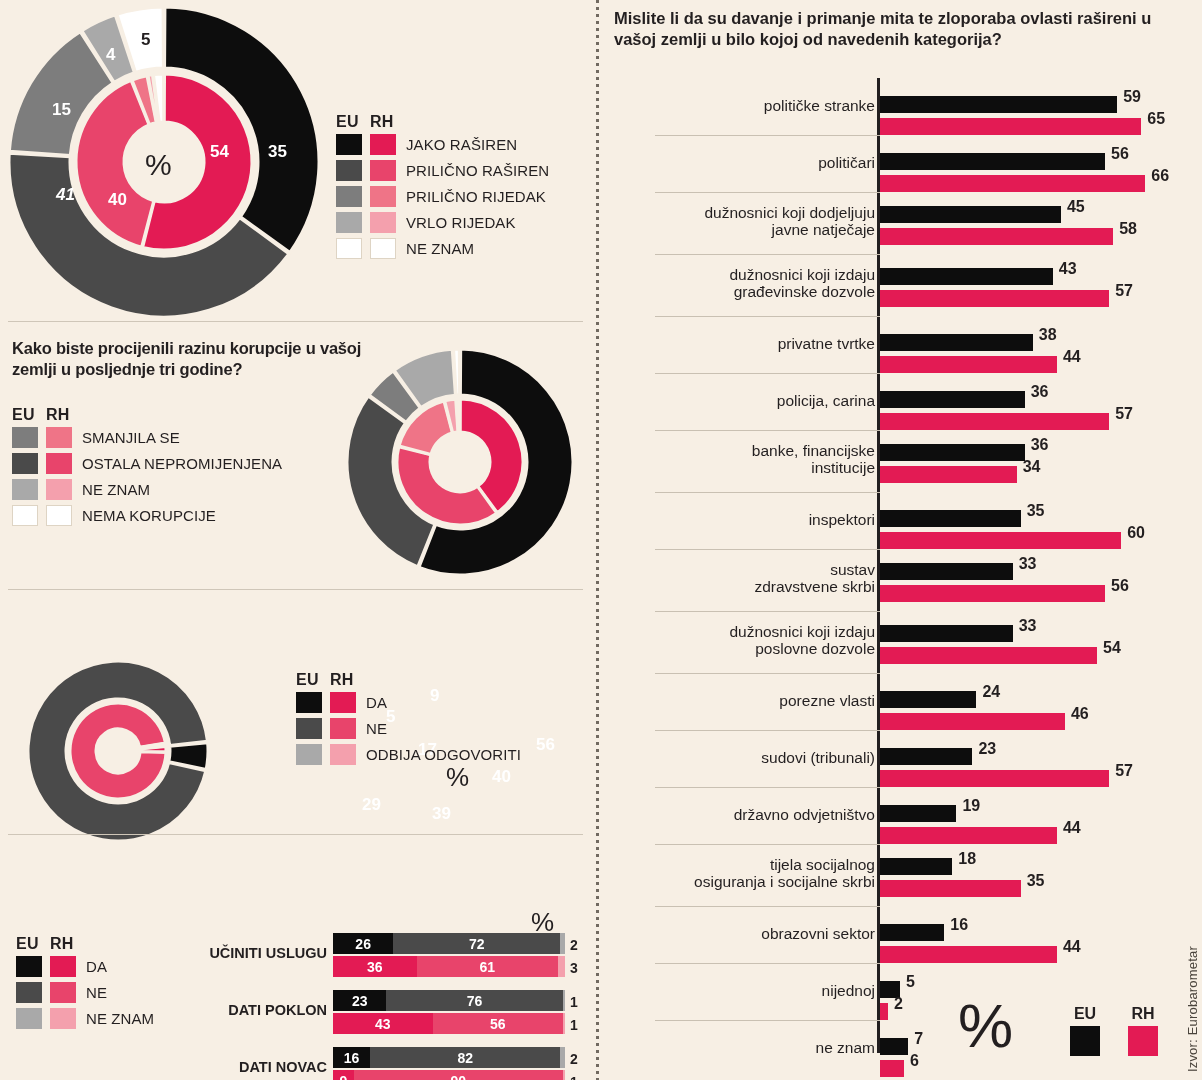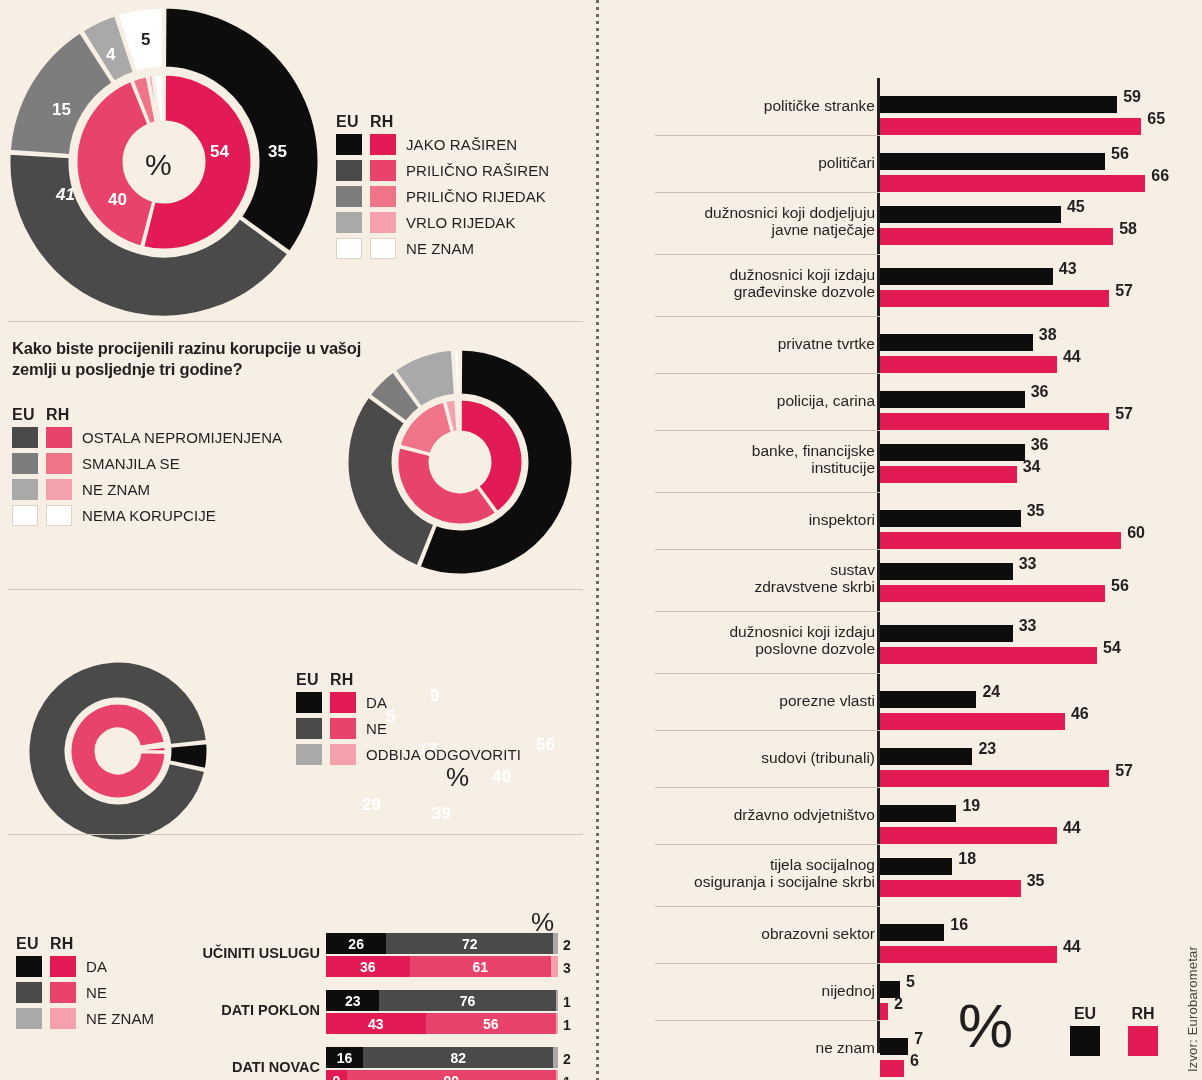--- a/index.html
+++ b/index.html
@@ -176,28 +176,28 @@
     <div class="dlabel w" style="left:432px;top:482px;">39</div>
     <div class="dlabel w" style="left:418px;top:418px;">17</div>
 
     <div class="legend" style="left:12px;top:84px;">
       <div class="legend-head">
         <span class="lh1">EU</span>
         <span>RH</span>
       </div>
       <div id="q2legend">
           <div class="legend-row">
+            <span class="sw eu" style="background: rgb(125, 125, 125);"></span>
+            <span class="sw rh" style="background: rgb(239, 116, 135);"></span>
+            <span class="legend-label">SMANJILA SE</span>
+          </div>
+          <div class="legend-row">
             <span class="sw eu" style="background: rgb(74, 74, 74);"></span>
             <span class="sw rh" style="background: rgb(232, 68, 107);"></span>
             <span class="legend-label">OSTALA NEPROMIJENJENA</span>
-          </div>
-          <div class="legend-row">
-            <span class="sw eu" style="background: rgb(125, 125, 125);"></span>
-            <span class="sw rh" style="background: rgb(239, 116, 135);"></span>
-            <span class="legend-label">SMANJILA SE</span>
           </div>
           <div class="legend-row">
             <span class="sw eu" style="background: rgb(169, 169, 169);"></span>
             <span class="sw rh" style="background: rgb(244, 160, 173);"></span>
             <span class="legend-label">NE ZNAM</span>
           </div>
           <div class="legend-row">
             <span class="sw eu white" style="background: rgb(255, 255, 255);"></span>
             <span class="sw rh white" style="background: rgb(255, 255, 255);"></span>
             <span class="legend-label">NEMA KORUPCIJE</span>
@@ -268,21 +268,21 @@
             <span class="legend-label">NE</span>
           </div>
           <div class="legend-row">
             <span class="sw eu" style="background: rgb(169, 169, 169);"></span>
             <span class="sw rh" style="background: rgb(244, 160, 173);"></span>
             <span class="legend-label">NE ZNAM</span>
           </div>
         </div>
     </div>
 
-    <div id="q4bars" style="position:absolute;left:0;top:0;width:596px;height:245px;">
+    <div id="q4bars" style="position:absolute;left:7px;top:0;width:596px;height:245px;">
         <div class="sb-label" style="left: 150px; width: 170px; top: 110px;">UČINITI USLUGU</div>
         <div class="sb-track" style="left: 326px; top: 98px; width: 232px; align-items: flex-end;">
           <div class="seg" style="width: 26%; background: rgb(13, 13, 13);">
             <span>26</span>
           </div>
           <div class="seg" style="width: 72%; background: rgb(74, 74, 74);">
             <span>72</span>
           </div>
           <div class="seg" style="width: 2%; background: rgb(169, 169, 169);"></div>
         </div>
@@ -336,20 +336,21 @@
           <div class="seg" style="width: 90%; background: rgb(232, 68, 107);">
             <span>90</span>
           </div>
           <div class="seg" style="width: 1%; background: rgb(244, 160, 173);"></div>
         </div>
         <div class="sb-out" style="left: 563px; top: 239px;">1</div>
       </div>
   </div>
 
   <div id="barchart">
+    <div class="bc-title">Mislite li da su davanje i primanje mita te zloporaba ovlasti rašireni u vašoj zemlji u bilo kojoj od navedenih kategorija?</div>
     <div class="bc-axis" style="left:277px;top:78px;height:975px;"></div>
     <div id="q5rows">
         <div class="bc-cat" style="top: 97px;"><span>političke stranke</span></div>
         <div class="bar eu" style="left: 280px; top: 96px; width: 237.18px;"></div>
         <div class="barval" style="left: 523.18px; top: 88px;">59</div>
         <div class="bar rh" style="left: 280px; top: 118px; width: 261.3px;"></div>
         <div class="barval" style="left: 547.3px; top: 110px;">65</div>
         <div class="bc-rowline" style="top: 135px;"></div>
         <div class="bc-cat" style="top: 154px;"><span>političari</span></div>
         <div class="bar eu" style="left: 280px; top: 153px; width: 225.12px;"></div>

